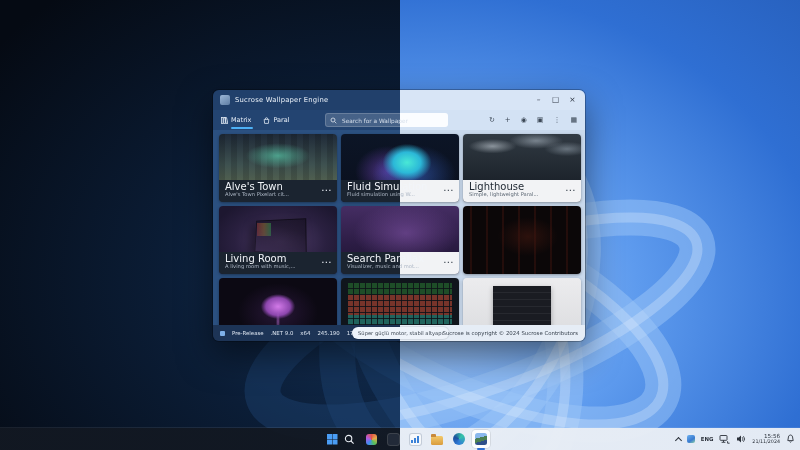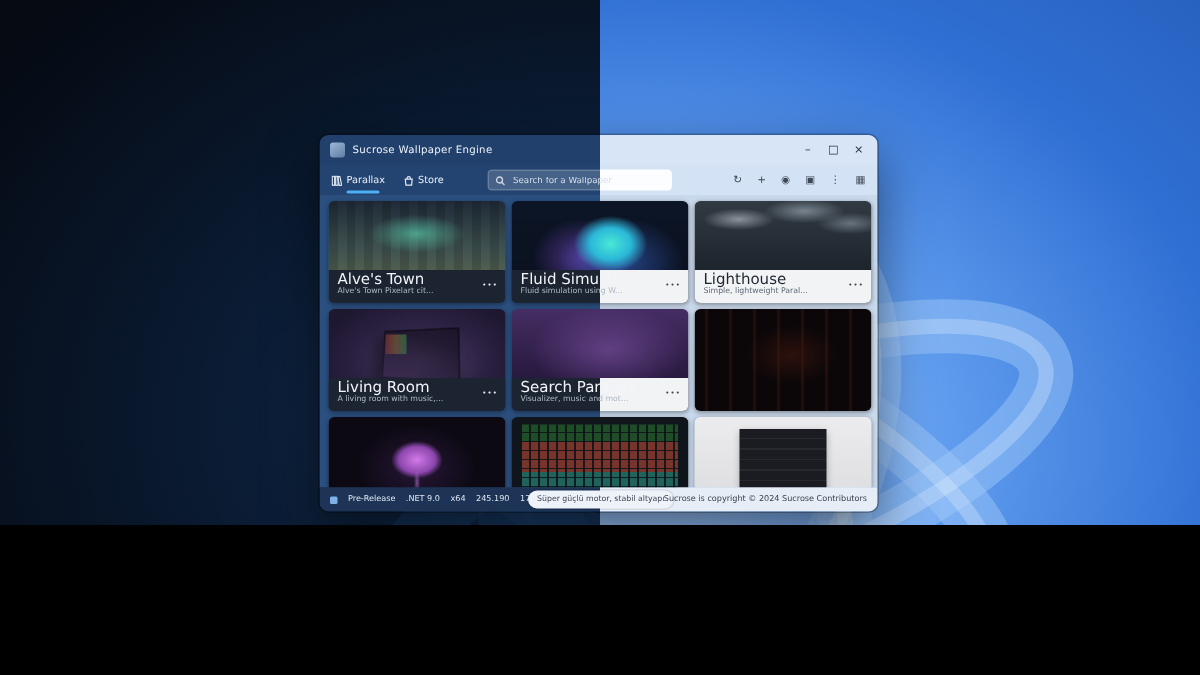--- a/index.html
+++ b/index.html
@@ -1,16 +1,16 @@
 <!DOCTYPE html>
 <html><head>
 <meta charset="utf-8">
 <style>
   html,body{margin:0;padding:0;background:#000;}
-  .stage{position:relative;width:800px;height:350px;overflow:hidden;
+  .stage{position:relative;width:800px;height:450px;overflow:hidden;
          font-family:"DejaVu Sans","Liberation Sans",sans-serif;-webkit-font-smoothing:antialiased;}
 
   
   .wall{position:absolute;top:0;height:450px;width:400px;}
   .wall-left{left:0;background:radial-gradient(500px 380px at 98% 62%, #16355e 0%, #0b1d36 45%, #050a13 100%);}
   .wall-right{left:400px;background:radial-gradient(560px 430px at 6% 66%, #aacdf8 0%, #5e9bee 38%, #2f6fd3 72%, #2760bd 100%);}
   .bloom{position:absolute;left:0;top:0;}
 
   
   .app-window{position:absolute;left:213px;top:90px;width:372px;height:251px;border-radius:6px;
@@ -191,28 +191,28 @@
     </div>
 
     <div class="navbar">
       <div class="tabs">
         <div class="tab active">
           <svg width="7" height="7" viewBox="0 0 7 7">
             <rect x="0.5" y="0.5" width="1.6" height="6" fill="none" stroke="#dfe8f2" stroke-width="0.8"></rect>
             <rect x="2.8" y="0.5" width="1.6" height="6" fill="none" stroke="#dfe8f2" stroke-width="0.8"></rect>
             <rect x="4.6" y="0.7" width="1.6" height="6" fill="none" stroke="#dfe8f2" stroke-width="0.8" transform="rotate(-12 5.4 3.7)"></rect>
           </svg>
-          <span>Parallax</span>
+          <span>Matrix</span>
         </div>
         <div class="tab">
           <svg width="7" height="7" viewBox="0 0 7 7">
             <path d="M1.2 2.4 H5.8 L5.4 6.4 H1.6 Z" fill="none" stroke="#dfe8f2" stroke-width="0.8"></path>
             <path d="M2.4 2.4 V1.8 a1.1 1.1 0 0 1 2.2 0 V2.4" fill="none" stroke="#dfe8f2" stroke-width="0.8"></path>
           </svg>
-          <span>Store</span>
+          <span>Paral</span>
         </div>
       </div>
 
       <div class="searchbox">
         <svg width="7" height="7" viewBox="0 0 7 7">
           <circle cx="3" cy="3" r="2" fill="none" stroke="#cdd6e2" stroke-width="0.9"></circle>
           <line x1="4.5" y1="4.5" x2="6.3" y2="6.3" stroke="#cdd6e2" stroke-width="0.9"></line>
         </svg>
         <input type="text" placeholder="Search for a Wallpaper" style="">
       </div>

